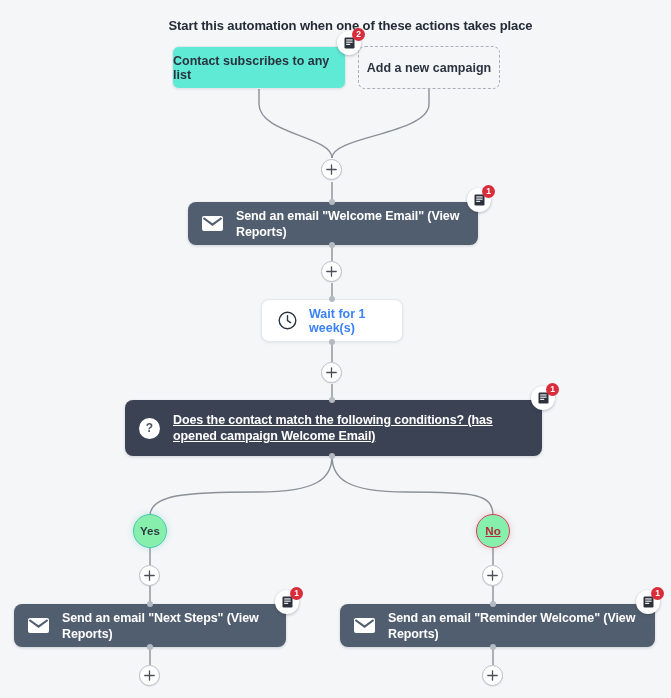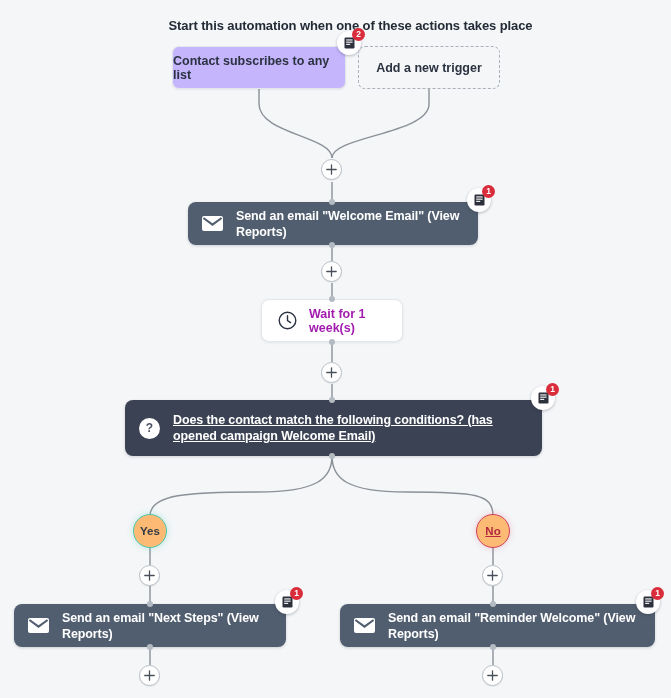--- a/index.html
+++ b/index.html
@@ -41,21 +41,21 @@
     width: 671px;
     text-align: center;
     font-size: 13px;
     font-weight: bold;
     color: #232b36;
     letter-spacing: -0.1px;
   }
 
   
   .trigger-box {
-    background: #c4b5fd;
+    background: #5eead4;
     border: 1px solid #e3e6ea;
     border-radius: 7px;
     box-shadow: 0 1px 2px rgba(32,40,54,0.07);
     display: flex;
     align-items: center;
     justify-content: center;
     font-size: 12.5px;
     font-weight: bold;
     color: #2b3240;
   }
@@ -117,21 +117,21 @@
     padding: 0 16px;
   }
   .wait-box .wait-icon {
     margin-right: 12px;
     display: flex;
     align-items: center;
   }
   .wait-box .wait-label {
     font-size: 12.5px;
     font-weight: bold;
-    color: #a21caf;
+    color: #3b82f6;
   }
 
   
   .plus-btn {
     width: 21px;
     height: 21px;
     border-radius: 50%;
     background: #ffffff;
     border: 1px solid #b9bfc7;
     box-shadow: 0 1px 1px rgba(32,40,54,0.08);
@@ -140,21 +140,21 @@
     justify-content: center;
     cursor: pointer;
   }
   .plus-btn svg { display: block; }
 
   
   .branch {
     width: 34px;
     height: 34px;
     border-radius: 50%;
-    background: #fdba74;
+    background: #86efac;
     display: flex;
     align-items: center;
     justify-content: center;
     font-size: 11.5px;
     font-weight: bold;
   }
   .branch.yes {
     border: 1.6px solid #4cc9ae;
     color: #333a45;
     box-shadow: 0 0 6px rgba(76,201,174,0.35);
@@ -254,21 +254,21 @@
     <svg width="11" height="12" viewBox="0 0 11 12">
       <rect x="0.5" y="0.5" width="10" height="11" rx="1.2" fill="#2c313b"></rect>
       <rect x="2.2" y="2.4" width="6.4" height="1.1" fill="#ffffff"></rect>
       <rect x="2.2" y="4.6" width="6.4" height="1.1" fill="#ffffff"></rect>
       <rect x="2.2" y="6.8" width="4" height="1.1" fill="#ffffff"></rect>
     </svg>
     <span class="count">2</span>
   </div>
 
   <div class="node trigger-box dashed" style="left:358px; top:46px; width:142px; height:43px;">
-    <span>Add a new trigger</span>
+    <span>Add a new campaign</span>
   </div>
 
   <div class="node plus-btn" style="left:321px; top:159px;">
     <svg width="11" height="11" viewBox="0 0 11 11">
       <path d="M5.5 0.8 L5.5 10.2 M0.8 5.5 L10.2 5.5" stroke="#4a5059" stroke-width="1.3" stroke-linecap="round"></path>
     </svg>
   </div>
 
   <div class="node step email" style="left:188px; top:202px; width:290px; height:43px;">
     <span class="step-icon">

